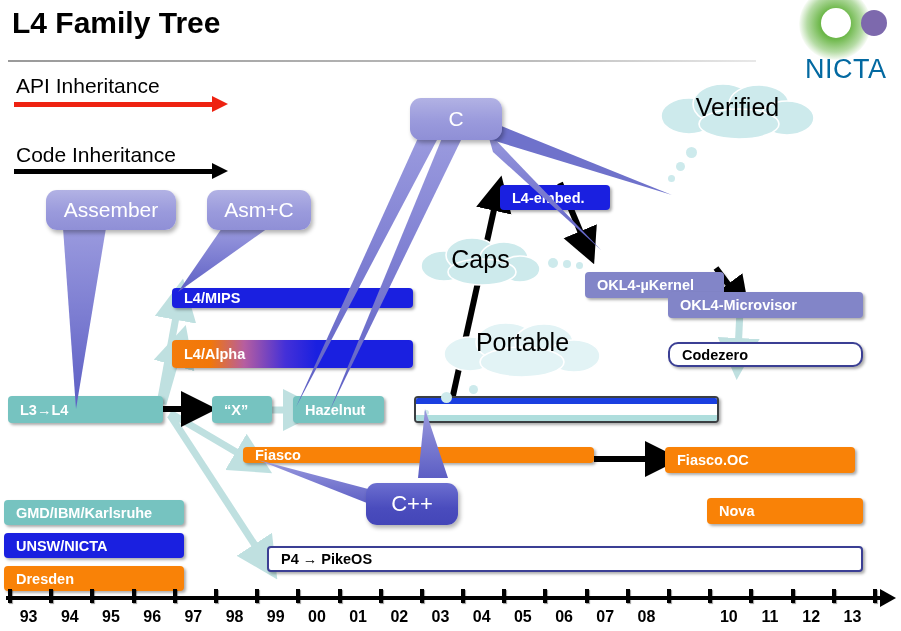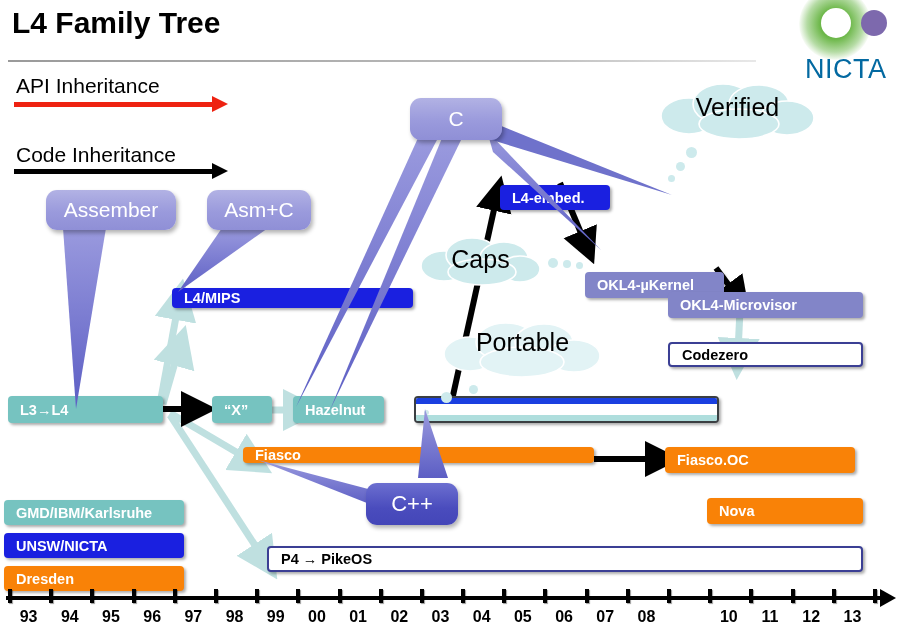--- a/index.html
+++ b/index.html
@@ -183,20 +183,23 @@
   <div class="cdot" style="left:668px;top:175px;width:7px;height:7px;"></div>
   <div class="cdot" style="left:548px;top:258px;width:10px;height:10px;"></div>
   <div class="cdot" style="left:563px;top:260px;width:8px;height:8px;"></div>
   <div class="cdot" style="left:576px;top:262px;width:7px;height:7px;"></div>
   <div class="cdot" style="left:441px;top:392px;width:11px;height:11px;"></div>
   <div class="cdot" style="left:469px;top:385px;width:9px;height:9px;"></div>
 
   <div class="bar blue" style="left:172px;top:288px;width:241px;height:20px;">
       <span>L4/MIPS</span>
     </div>
+  <div class="bar alphagrad" style="left:172px;top:340px;width:241px;height:28px;">
+      <span>L4/Alpha</span>
+    </div>
 
   <div class="bar teal" style="left:8px;top:396px;width:155px;height:27px;">
       <span>L3→L4</span>
     </div>
   <div class="bar teal" style="left:212px;top:396px;width:60px;height:27px;">
       <span>“X”</span>
     </div>
   <div class="bar teal" style="left:293px;top:396px;width:91px;height:27px;">
       <span>Hazelnut</span>
     </div>
@@ -210,21 +213,21 @@
   <div class="bar blue" style="left:500px;top:185px;width:110px;height:25px;">
       <span>L4-embed.</span>
     </div>
 
   <div class="bar purple" style="left:585px;top:243px;width:139px;height:26px;margin-top:29px;">
       <span>OKL4-µKernel</span>
     </div>
   <div class="bar purple" style="left:668px;top:292px;width:195px;height:26px;">
       <span>OKL4-Microvisor</span>
     </div>
-  <div class="bar whitebox" style="left:668px;top:342px;width:195px;height:25px;">
+  <div class="bar whitebox" style="left:668px;top:342px;width:195px;height:25px;border-radius:10px;">
       <span>Codezero</span>
     </div>
 
   <div class="bar orange" style="left:243px;top:447px;width:351px;height:16px;">
       <span>Fiasco</span>
     </div>
   <div class="bar orange" style="left:665px;top:447px;width:190px;height:26px;">
       <span>Fiasco.OC</span>
     </div>
   <div class="bar orange" style="left:707px;top:498px;width:156px;height:26px;">

